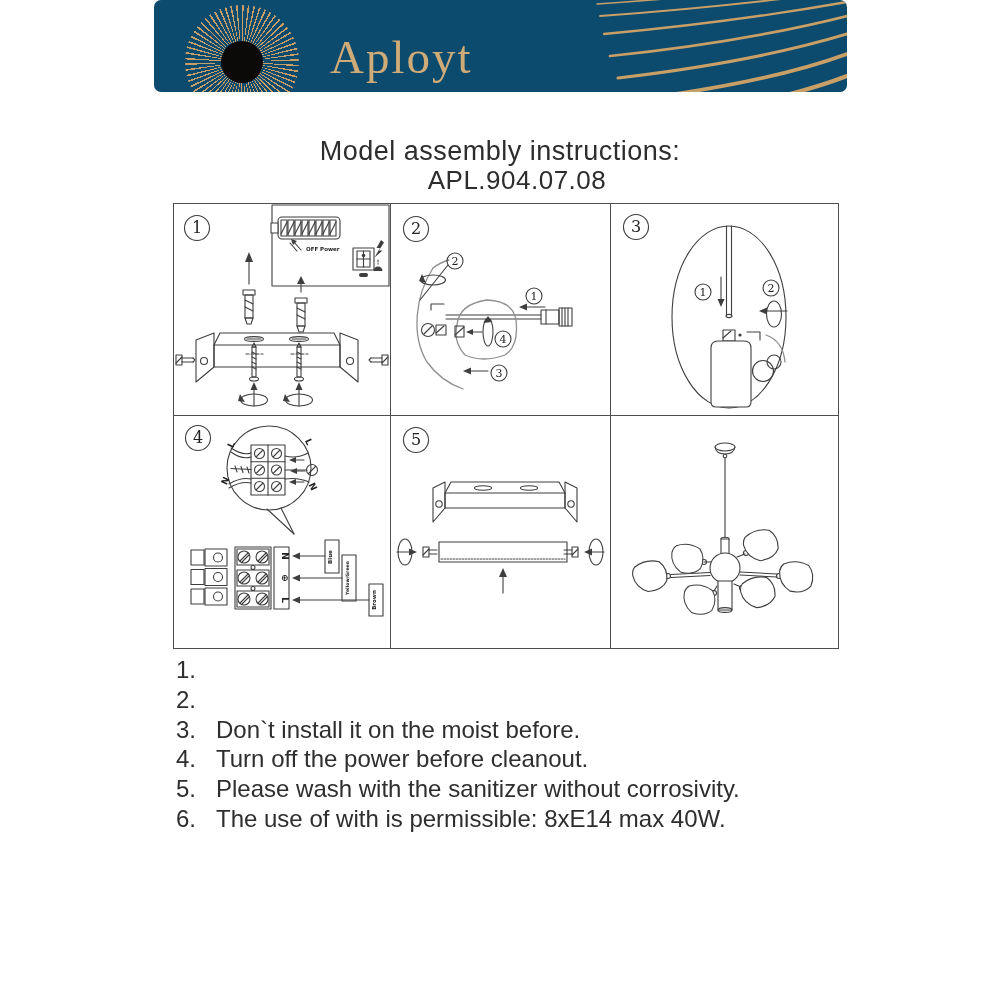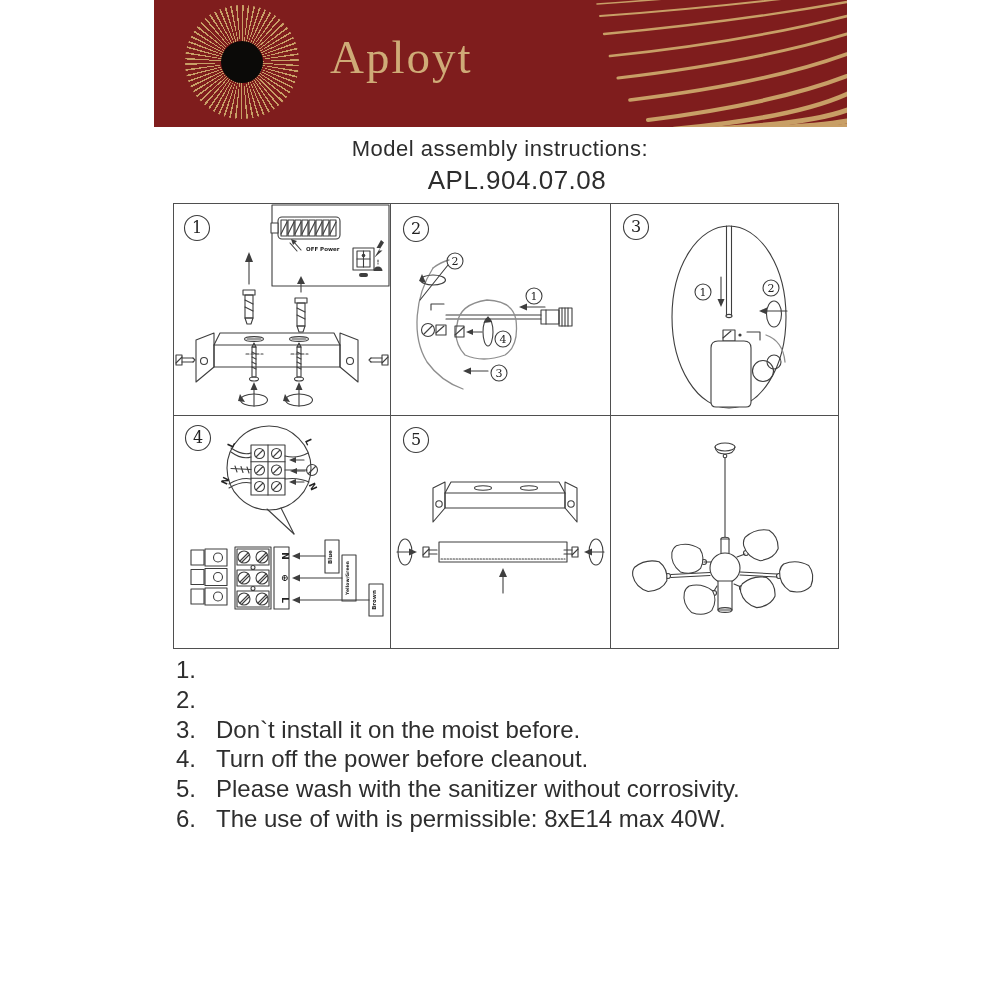--- a/index.html
+++ b/index.html
@@ -1,30 +1,30 @@
 <!DOCTYPE html>
 <html><head>
 <meta charset="utf-8">
 <style>
   html,body{margin:0;padding:0;background:#fff;}
   .page{position:relative;width:1000px;height:1000px;background:#fff;overflow:hidden;
         font-family:"Liberation Sans",sans-serif;}
 
   
-  .banner{position:absolute;left:154px;top:0;width:693px;height:127px;background:#7f1d1d;overflow:hidden;}
+  .banner{position:absolute;left:154px;top:0;width:693px;height:92px;background:#0c4a6e;overflow:hidden;border-radius:7px;}
   .sunburst{position:absolute;left:31px;top:5px;width:114px;height:114px;border-radius:50%;
             background:repeating-conic-gradient(#c89f66 0deg 1.7deg,transparent 1.7deg 5.8deg);}
   .sunburst-core{position:absolute;left:67px;top:41px;width:42px;height:42px;border-radius:50%;background:#0b0a08;}
   .brand{position:absolute;left:176px;top:30px;font-family:"Liberation Serif",serif;
          font-size:47px;color:#cfab77;letter-spacing:2px;}
   .rays{position:absolute;right:0;top:0;}
 
   
   .title1{position:absolute;left:0;top:136px;width:100%;text-align:center;
-          font-size:22px;color:#2d2d2d;letter-spacing:0.5px;}
+          font-size:27px;color:#2d2d2d;letter-spacing:0.5px;}
   .title2{position:absolute;left:0;top:165px;width:100%;text-align:center;
           font-size:26px;color:#2d2d2d;letter-spacing:0.5px;padding-left:17px;}
 
   
   .grid{position:absolute;left:173px;top:203px;width:665px;height:445px;
         display:grid;grid-template-columns:217px 220px 228px;grid-template-rows:212px 233px;
         border-top:1px solid #4f4f4f;border-left:1px solid #4f4f4f;}
   .cell{border-right:1px solid #4f4f4f;border-bottom:1px solid #4f4f4f;box-sizing:border-box;background:#fff;}
   .cell svg{display:block;width:100%;height:100%;}
 

